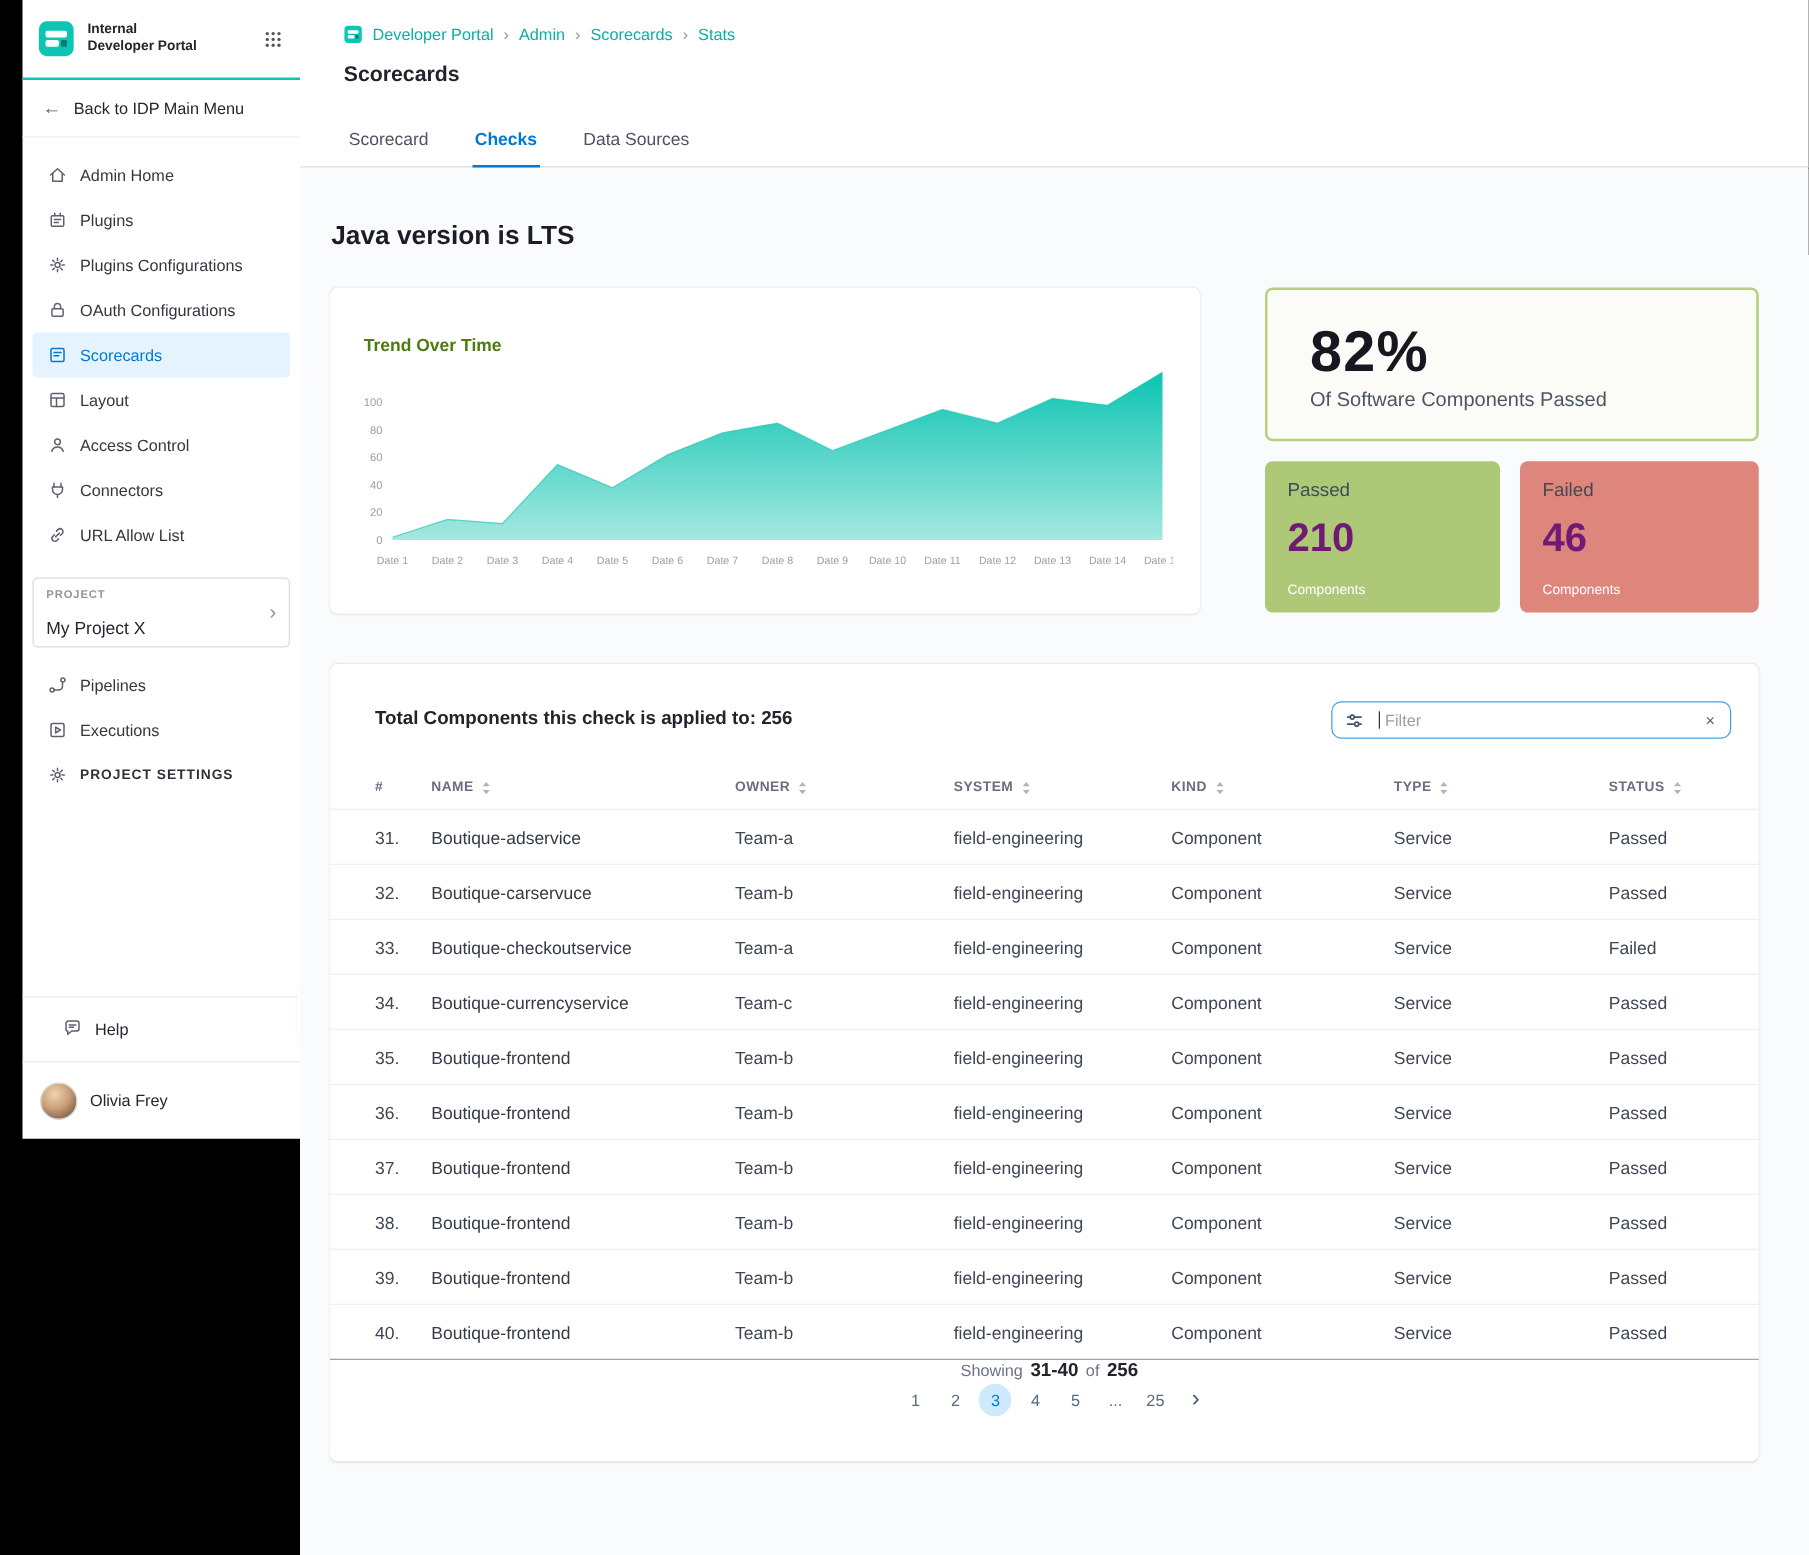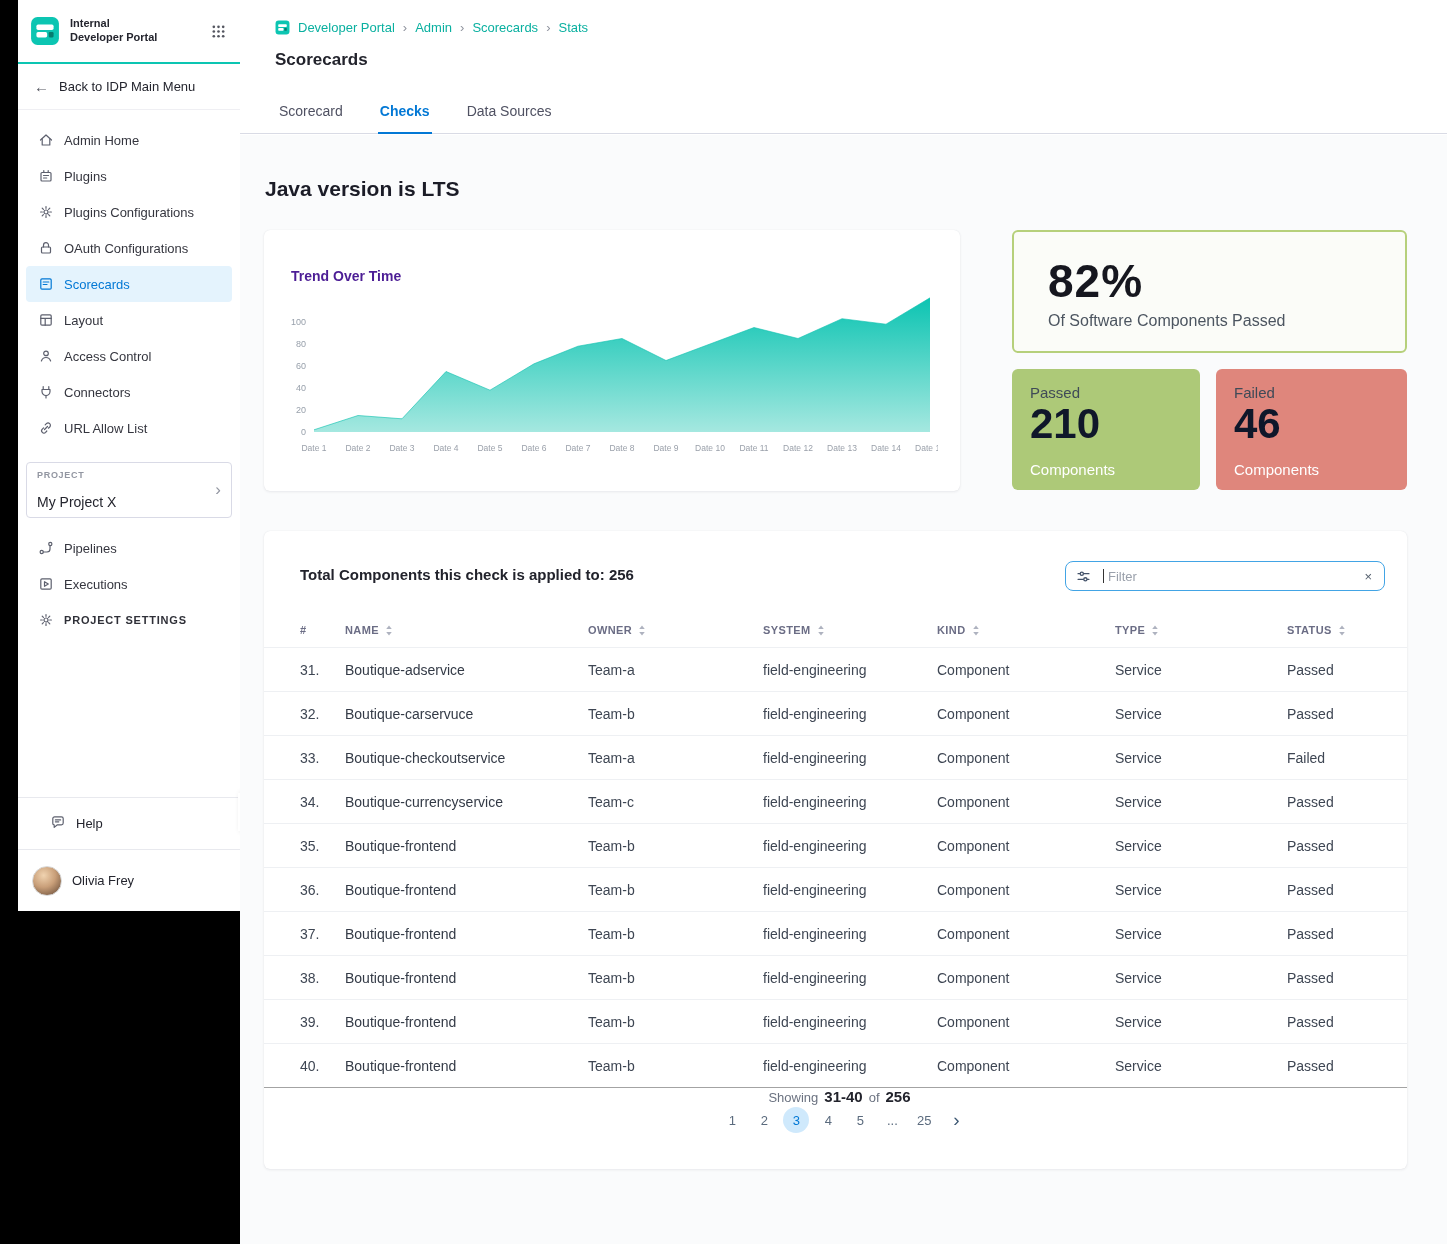--- a/index.html
+++ b/index.html
@@ -43,33 +43,33 @@
   .page-title { position:absolute; left:35px; top:50px; font-size:17px; font-weight:700; color:#22232c; }
   .tabs { position:absolute; left:37px; bottom:-1px; display:flex; gap:33px; }
   .tab { padding:0 2px 13px; font-size:14px; color:#4f5162; cursor:pointer; border-bottom:2.5px solid transparent; }
   .tab.active { color:#0278d5; font-weight:700; border-bottom-color:#0278d5; }
 
   .content { position:absolute; top:135px; left:0; right:0; bottom:0; background:#fafbfc; }
   .check-title { position:absolute; left:25px; top:42px; font-size:21px; font-weight:700; color:#1b1c27; }
 
   .card { background:#fff; border-radius:6px; box-shadow:0 1px 3px rgba(40,41,61,.08), 0 0 1px rgba(40,41,61,.1); }
   .trend-card { position:absolute; left:24px; top:95px; width:696px; height:261px; }
-  .trend-title { padding:38px 0 0 27px; font-size:14px; font-weight:700; color:#4c1d95; }
+  .trend-title { padding:38px 0 0 27px; font-size:14px; font-weight:700; color:#4d7c0f; }
   #trend-chart svg { display:block; margin:8px 0 0 14px; }
 
   .pct-card { position:absolute; left:772px; top:95px; width:395px; height:123px; background:#fbfcf8; border:2px solid #b6d07b; border-radius:6px; display:flex; flex-direction:column; justify-content:center; padding-left:34px; }
   .pct { font-size:46px; font-weight:700; color:#16171f; letter-spacing:1px; }
   .pct-cap { font-size:16px; color:#4c5560; margin-top:4px; }
 
   .pf-card { position:absolute; top:234px; height:121px; border-radius:6px; padding:15px 18px 12px; display:flex; flex-direction:column; }
   .passed-card { left:772px; width:188px; background:#adc978; }
   .failed-card { left:976px; width:191px; background:#df867c; }
   .pf-label { font-size:15px; color:#3f4a57; }
-  .pf-num { font-size:42px; font-weight:700; color:#0f172a; line-height:1.05; margin-top:1px; }
-  .pf-cap { font-size:15px; color:#ffffff; margin-top:auto; }
+  .pf-num { font-size:32px; font-weight:700; color:#701a75; line-height:1.05; margin-top:13px; }
+  .pf-cap { font-size:11px; color:#ffffff; margin-top:auto; }
 
   .table-card { position:absolute; left:24px; top:396px; width:1143px; height:638px; }
   .table-head-row { display:flex; justify-content:space-between; align-items:flex-start; height:82px; padding:30px 22px 0 36px; }
   .table-title { font-size:15px; font-weight:700; color:#22232c; padding-top:5px; }
   .filter-box { position:relative; width:320px; height:30px; border:1px solid #42a4e5; border-radius:8px; display:flex; align-items:center; background:#fff; }
   .filter-ic { margin-left:10px; display:flex; }
   .filter-ic svg { width:15px; height:15px; stroke:#44536a; fill:none; stroke-width:1.4; stroke-linecap:round; }
   .caret { width:1px; height:14px; background:#333; margin-left:12px; }
   .filter-box input { border:none; outline:none; flex:1; font-size:13px; color:#333; padding:0 4px; background:transparent; font-family:inherit; }
   .filter-box input::placeholder { color:#9aa0ab; }

